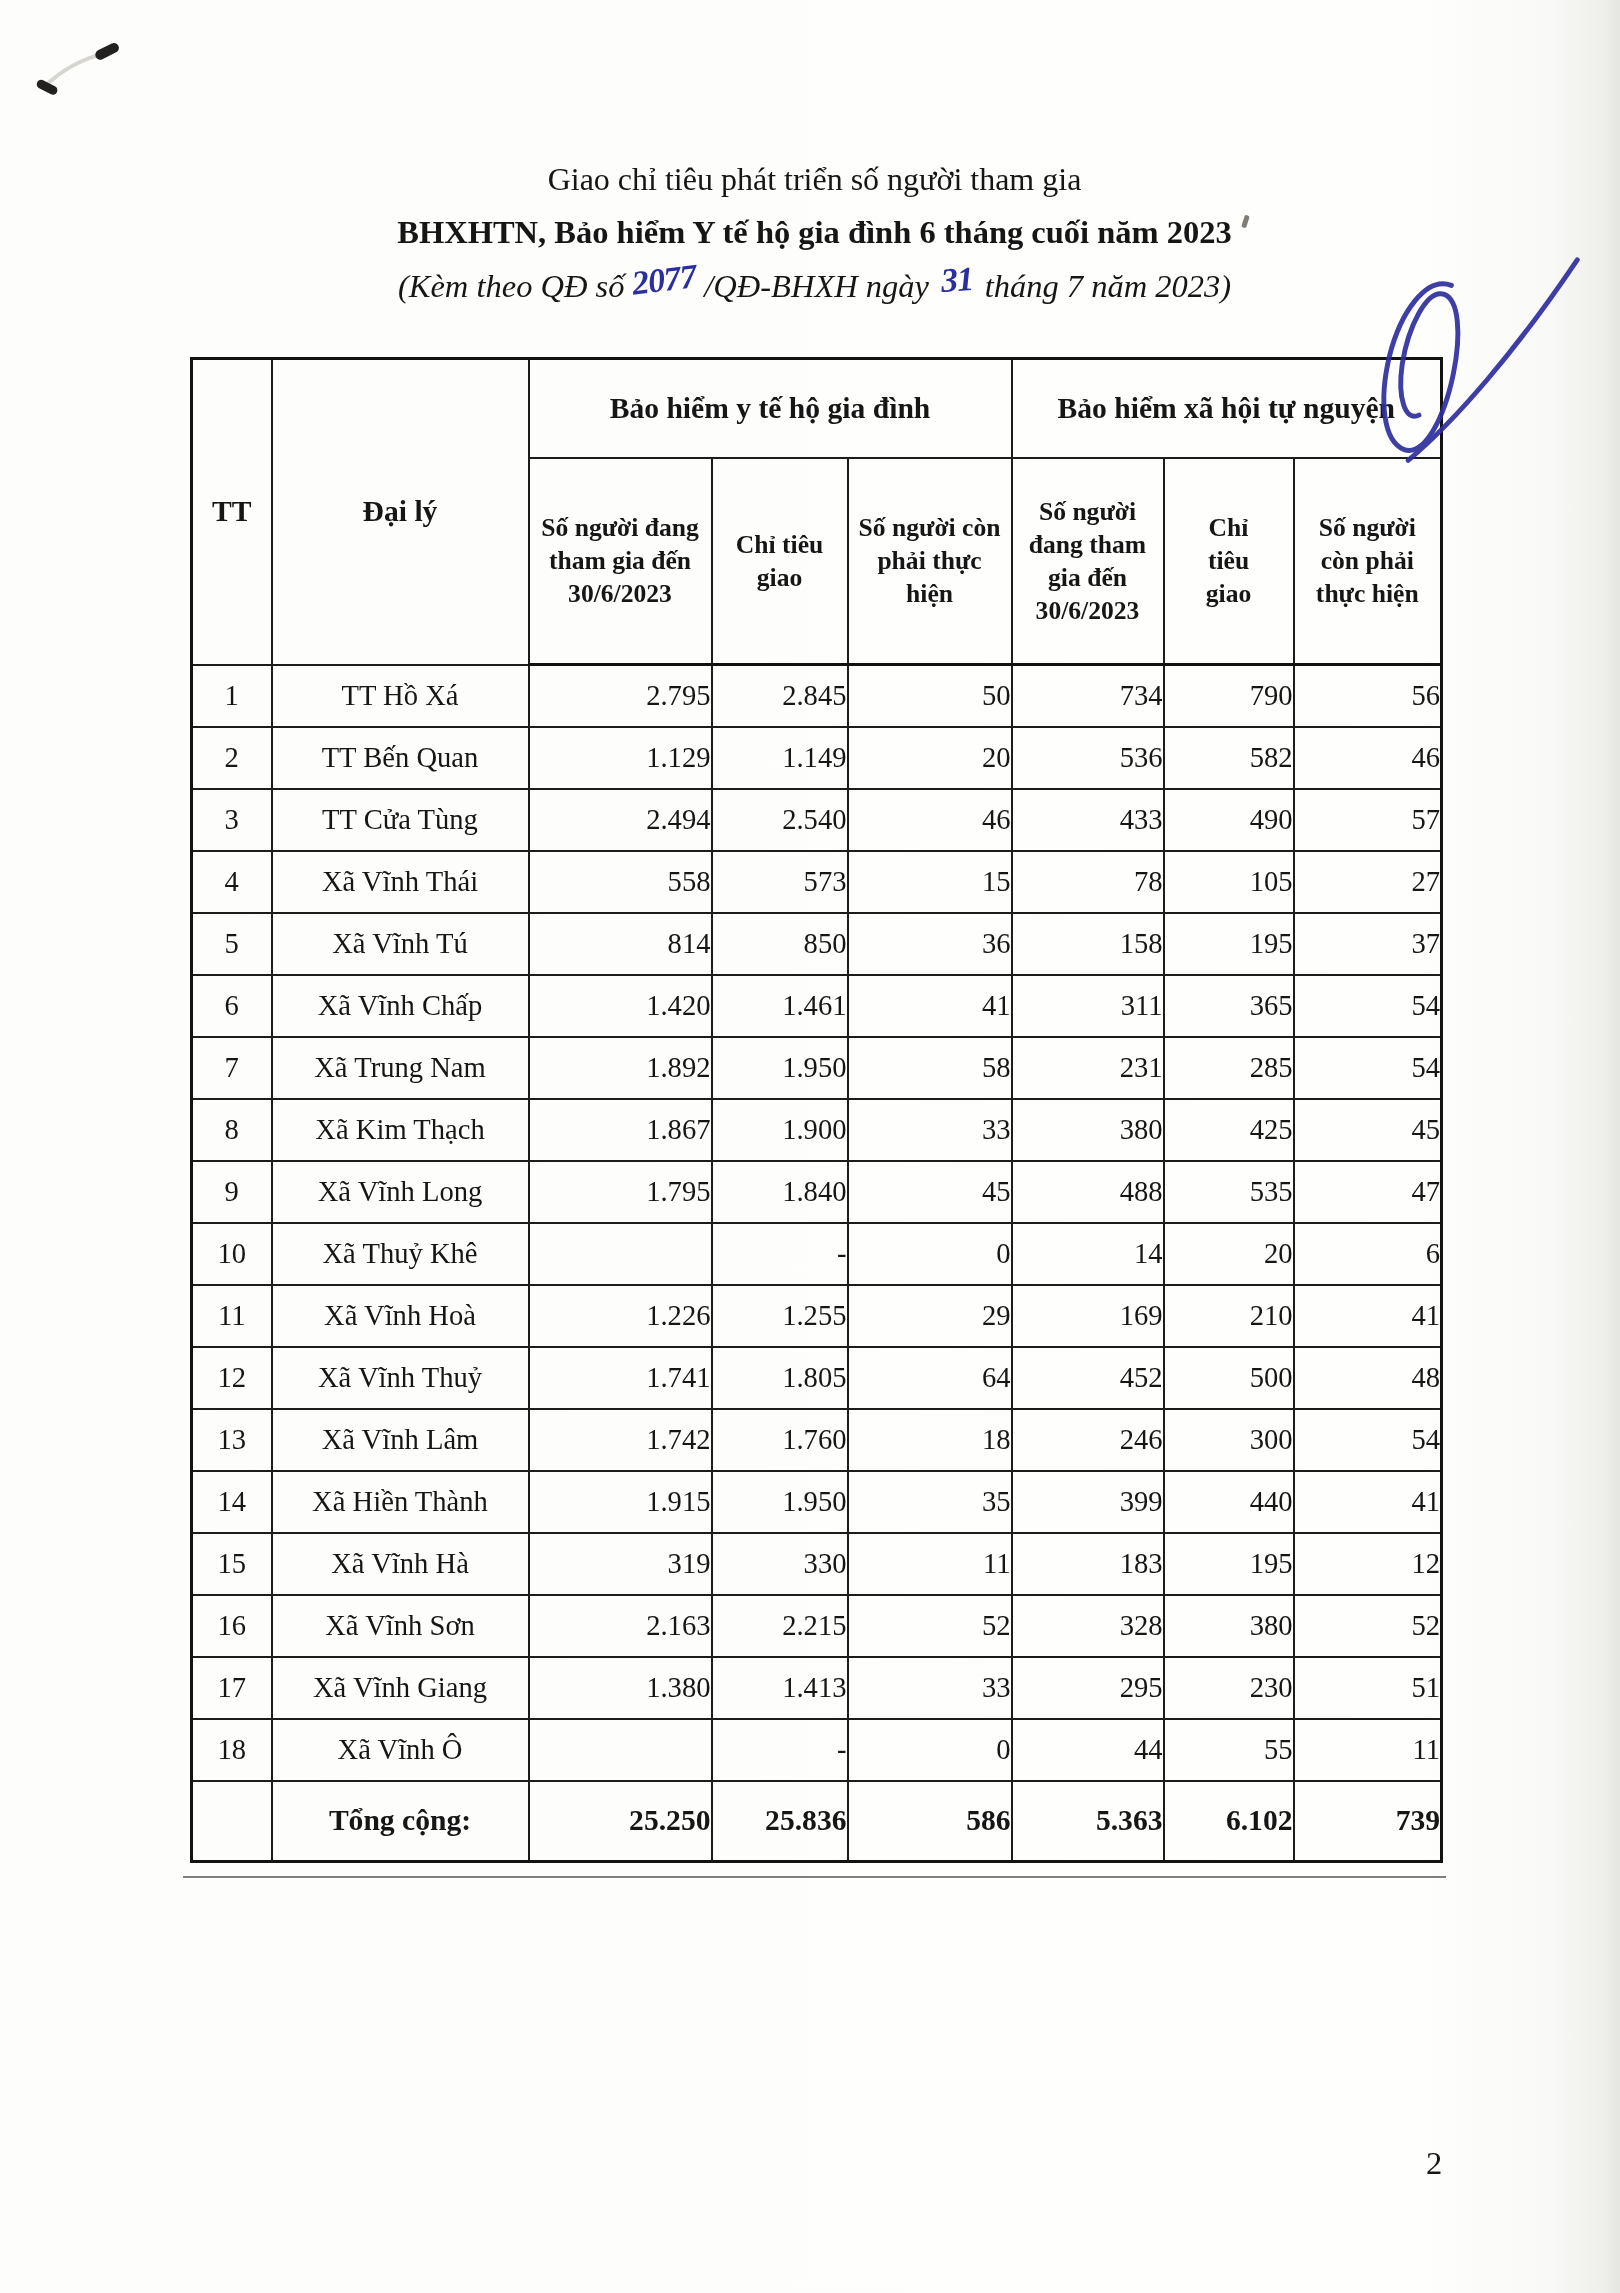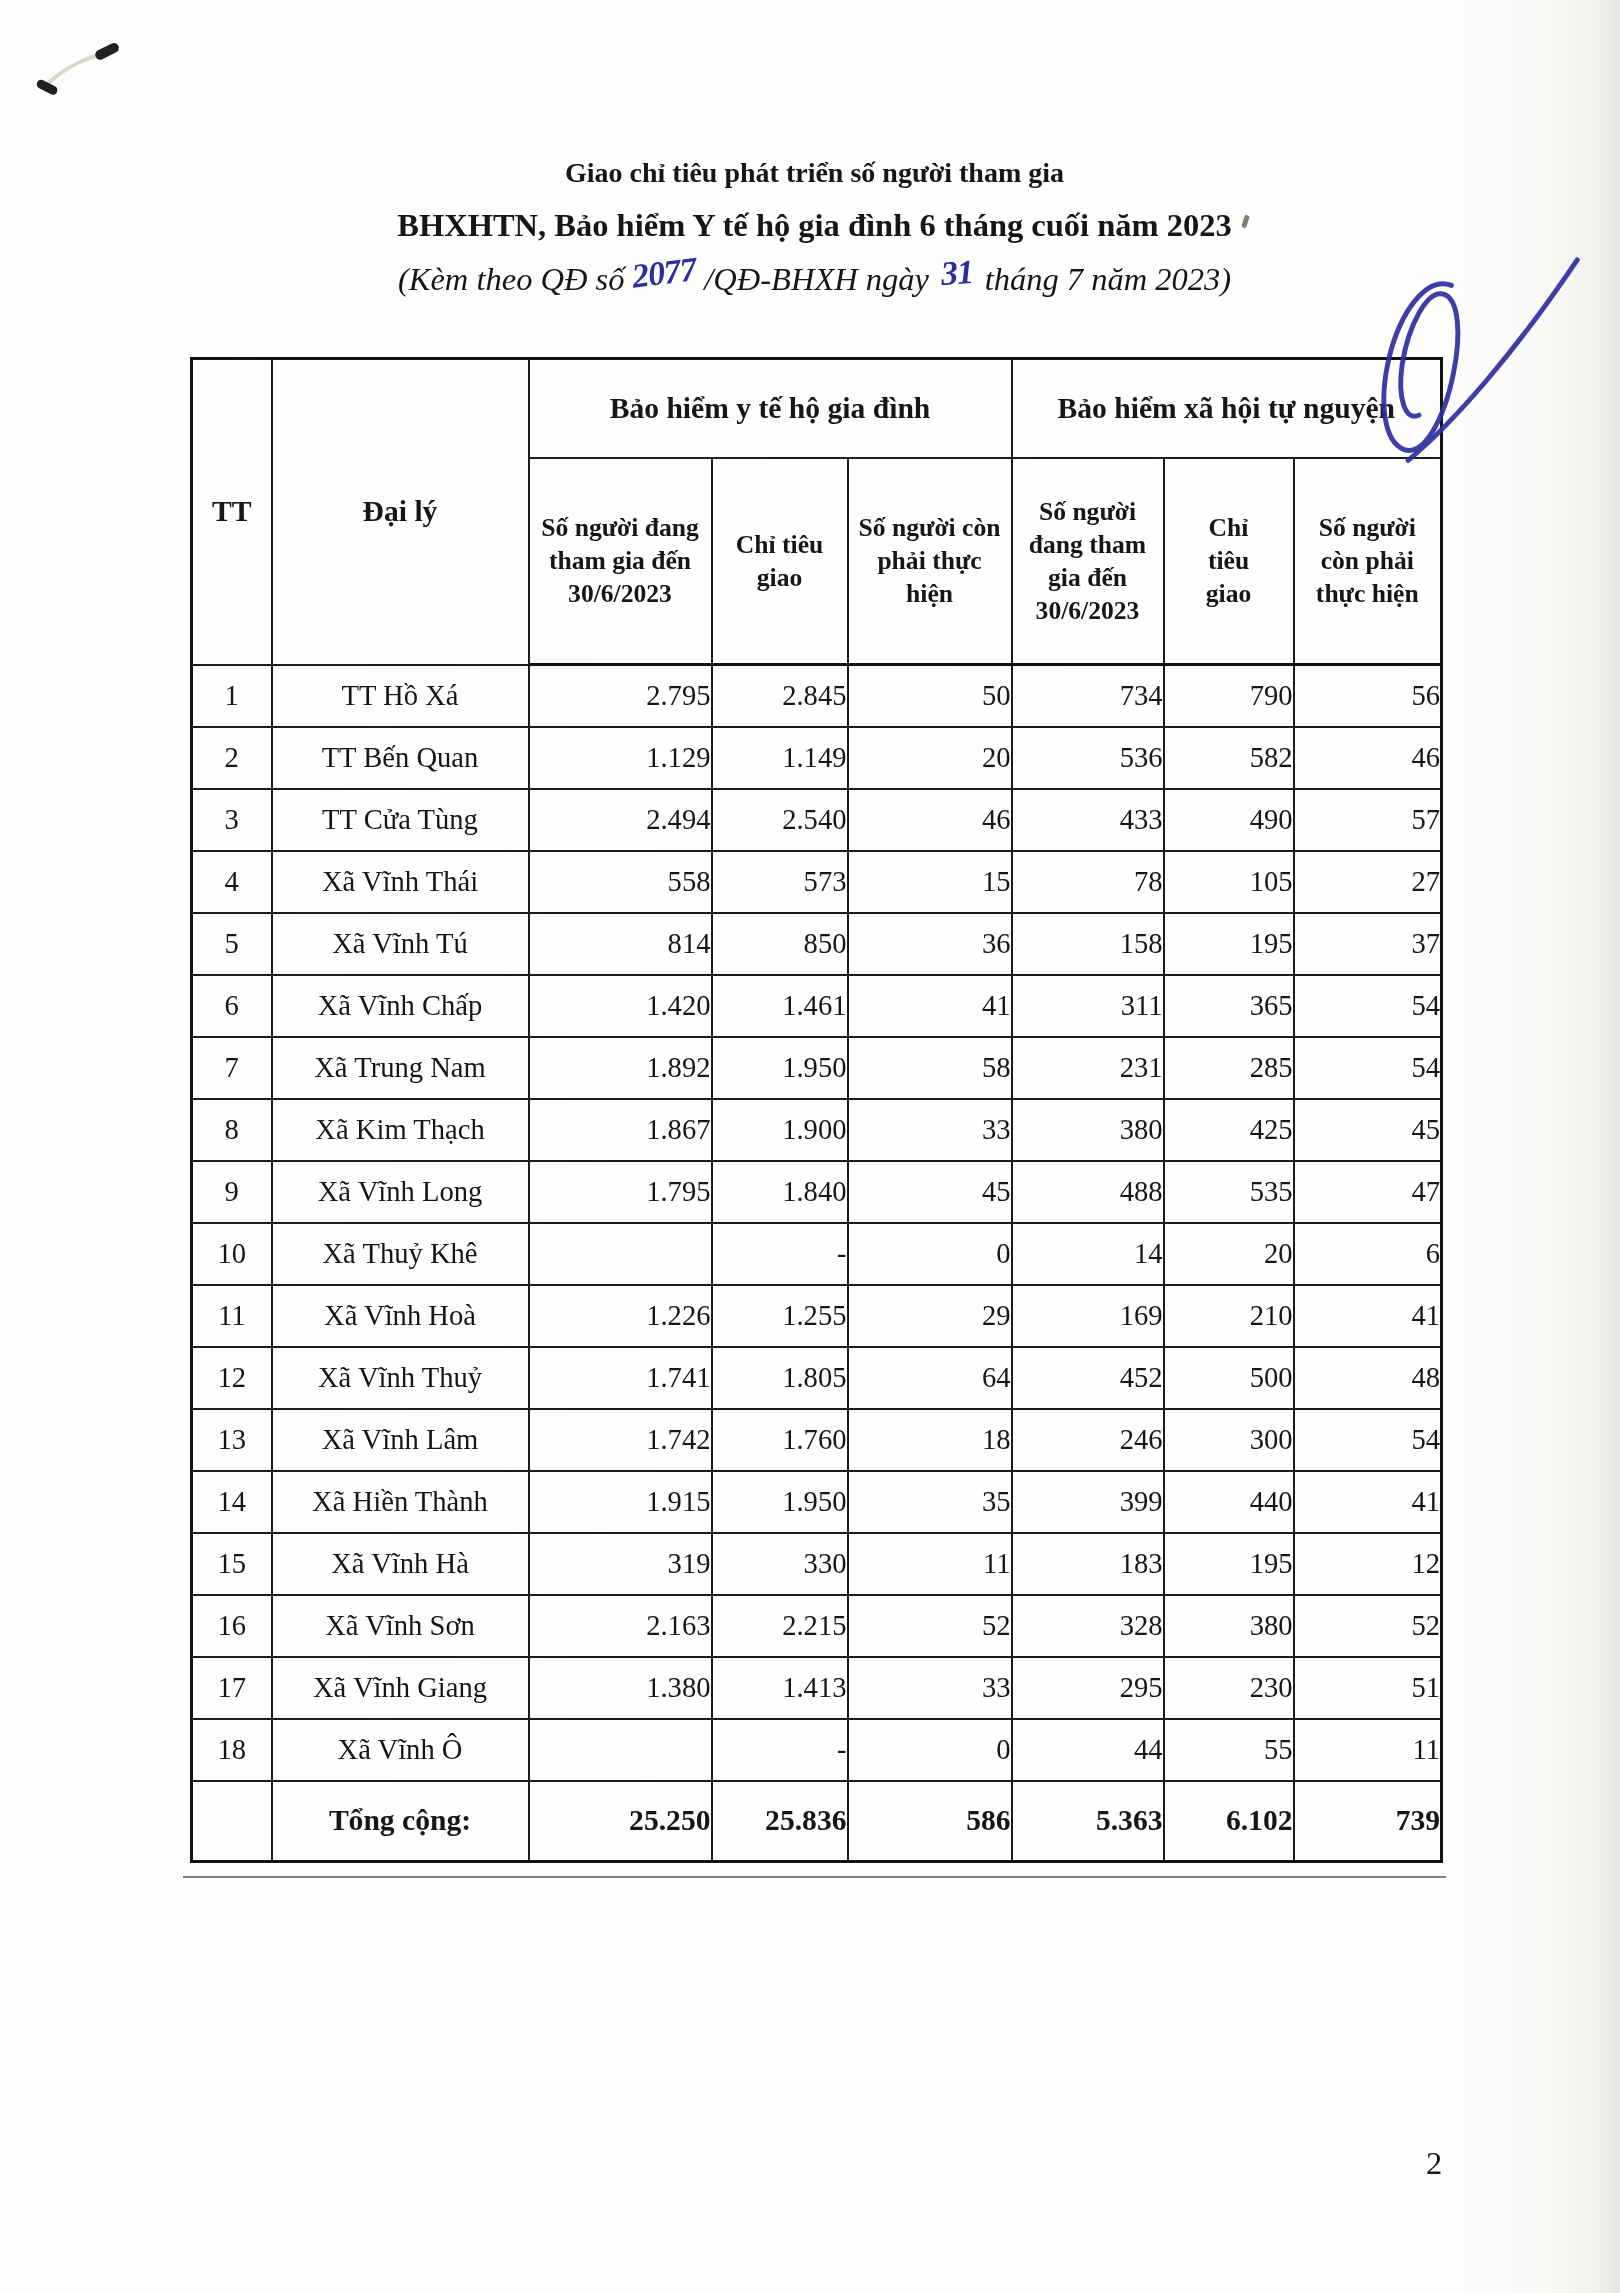--- a/index.html
+++ b/index.html
@@ -9,21 +9,21 @@
     font-family:"Liberation Serif","DejaVu Serif",serif;
     color:#161616;background:#ffffff;overflow:hidden;
   }
   .page{position:absolute;inset:0;background:
     linear-gradient(90deg, #fdfdfc 0%, #fefefd 88%, #f6f6f3 99%, #efefec 100%);}
   .edge-shade{position:absolute;top:0;right:0;width:69px;height:100%;
     background:linear-gradient(to right, rgba(0,0,0,0), rgba(0,0,0,0.045));pointer-events:none;}
 
   .title-block{position:absolute;left:190px;top:150px;width:1249px;text-align:center;}
   .t1{font-size:36px;font-weight:bold;letter-spacing:1px;line-height:43px;}
-  .t2{font-size:28px;font-weight:bold;line-height:41px;margin-top:2px;}
+  .t2{font-size:32px;font-weight:normal;line-height:41px;margin-top:9px;}
   .t3{font-size:32.5px;font-weight:bold;line-height:41px;margin-top:12px;}
   .subtitle{font-size:32.5px;font-style:italic;margin-top:13.8px;white-space:nowrap;}
   .hand{display:inline-block;color:#2b2f9e;font-weight:bold;font-style:italic;
     font-size:34px;transform:rotate(-7deg);position:relative;top:-5.9px;margin:0 7.9px;
     letter-spacing:-1px;}
   .hand.day{transform:rotate(-4deg);margin:0 11.8px;}
 
   table.doc{
     position:absolute;left:190px;top:357px;width:1249px;
     border-collapse:collapse;table-layout:fixed;

